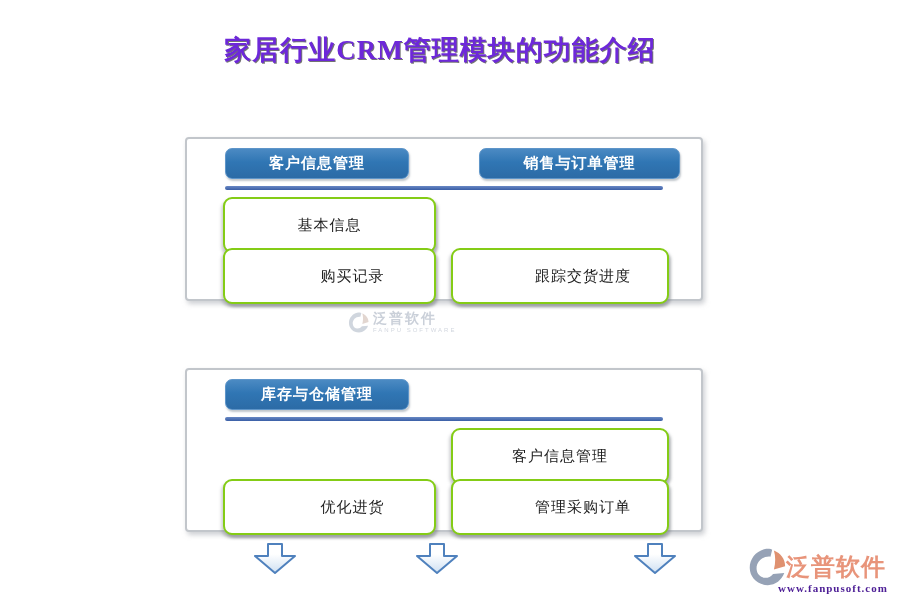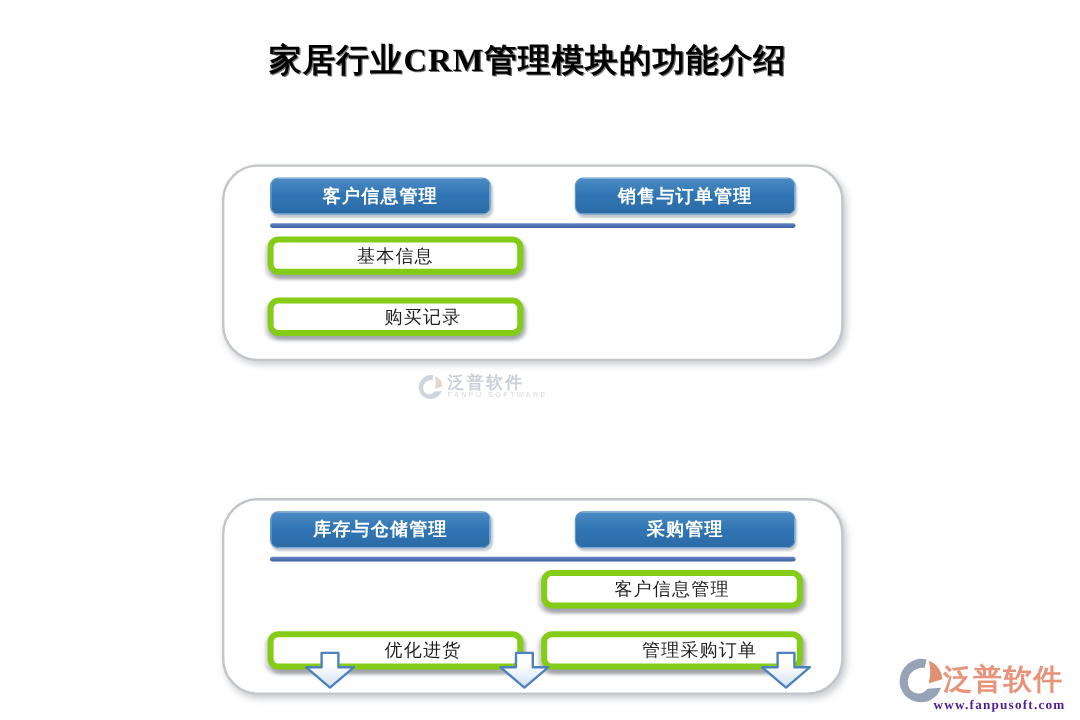--- a/index.html
+++ b/index.html
@@ -5,51 +5,51 @@
   * { margin:0; padding:0; box-sizing:border-box; }
   html,body { background:#ffffff; }
   .stage {
     position:relative; width:900px; height:600px; background:#ffffff;
     font-family:"Liberation Sans", sans-serif; overflow:hidden;
   }
   
   .title {
     position:absolute; left:170px; top:32px; width:540px;
     text-align:center; font-family:"Liberation Serif", serif;
-    font-size:27px; font-weight:900; color:#000000;
+    font-size:27px; font-weight:900; color:#6d28d9;
     text-shadow:1px 1px 0 rgba(0,0,0,.55);
     letter-spacing:1px; white-space:nowrap;
   }
   
   .panel {
     position:absolute; left:185px; width:518px; height:164px;
-    background:#ffffff; border:2px solid #c2c6cb; border-radius:30px;
+    background:#ffffff; border:2px solid #c2c6cb; border-radius:4px;
     box-shadow:2px 3px 5px rgba(165,170,176,.55);
   }
   .panel-1 { top:137px; }
-  .panel-2 { top:368px;margin-top:47px; }
+  .panel-2 { top:368px; }
   .hdr-btn {
     position:absolute; top:9px; height:31px; border-radius:7px;
     background:linear-gradient(180deg,#4b8ac3 0%,#3076b4 45%,#2c6ba6 100%);
     border:1px solid #5e95c9;
     color:#ffffff; font-weight:bold; font-size:15px;
     display:flex; align-items:center; justify-content:center;
     box-shadow:1px 2px 2px rgba(120,130,142,.45);
     letter-spacing:1px;
   }
   .hdr-left  { left:38px;  width:184px; }
-  .hdr-right { left:292px; width:184px; }
+  .hdr-right { left:292px; width:201px; }
   .divider {
     position:absolute; left:38px; top:47px; width:438px; height:4px;
     background:linear-gradient(180deg,#6888c4,#3a5ea6);
     border-radius:2px;
   }
   .item {
-    position:absolute; height:32px; background:#ffffff;
-    border:5px solid #84cc16; border-radius:9px;
+    position:absolute; height:56px; background:#ffffff;
+    border:2px solid #84cc16; border-radius:9px;
     display:flex; align-items:center; justify-content:center;
     font-size:15px; color:#1d1d1d; letter-spacing:1px;
     box-shadow:2px 3px 3px rgba(128,133,138,.6), -2px 3px 3px rgba(128,133,138,.35);
   }
   .row1 { top:58px; }
   .row2 { top:109px;padding-left:46px; }
   .col-l { left:36px;  width:213px; }
   .col-r { left:264px; width:218px; }
   
   .arrow { position:absolute; top:543px; width:44px; height:32px; }
@@ -88,36 +88,36 @@
 
   <div class="title">家居行业CRM管理模块的功能介绍</div>
 
   <section class="panel panel-1">
     <div class="hdr-btn hdr-left">客户信息管理</div>
     <div class="hdr-btn hdr-right">销售与订单管理</div>
     <div class="divider"></div>
 
     <div class="item row1 col-l">基本信息</div>
     <div class="item row2 col-l">购买记录</div>
+    <div class="item row2 col-r">跟踪交货进度</div>
   </section>
 
   <div class="watermark">
     <svg class="wm-icon" viewBox="0 0 44 44">
       <path fill="#ccd2db" d="M21 1 C10 3 2 12 2 23 C2 34 11 43 23 43 C32 43 39 37 42 29 L29 30 C23 38 11 35 10 25 C9 16 17 9 26 10 L28 2 C26 1 23 1 21 1 Z"></path>
       <path fill="#dfd2cc" d="M30 3 C38 6 43 13 43 21 L30 25 C32 17 32 10 30 3 Z"></path>
     </svg>
     <div class="wm-text">
       <div class="wm-brand">泛普软件</div>
       <div class="wm-sub">FANPU SOFTWARE</div>
     </div>
   </div>
 
   <section class="panel panel-2">
     <div class="hdr-btn hdr-left">库存与仓储管理</div>
-    <div class="hdr-btn hdr-right">采购管理</div>
     <div class="divider"></div>
 
     <div class="item row1 col-r">客户信息管理</div>
     <div class="item row2 col-r">管理采购订单</div>
     <div class="item row2 col-l">优化进货</div>
   </section>
 
   <svg class="arrow arrow-1" viewBox="0 0 44 32">
     <defs>
       <linearGradient id="ag1" x1="0" y1="0" x2="0" y2="1">

